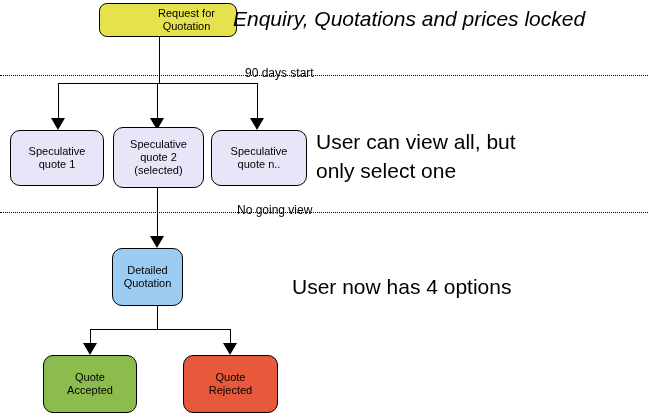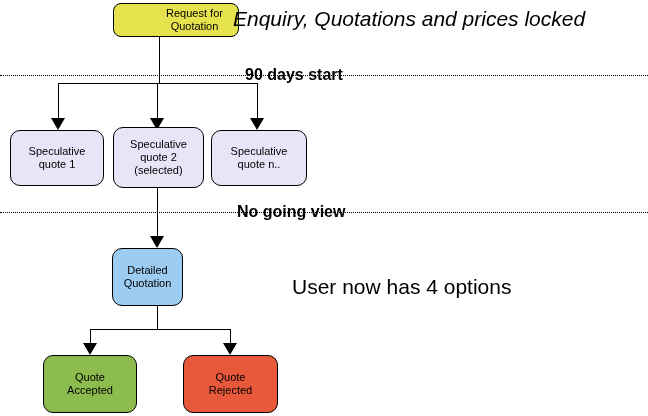--- a/index.html
+++ b/index.html
@@ -20,21 +20,21 @@
     border-radius: 10px;
     display: flex;
     align-items: center;
     justify-content: center;
     text-align: center;
     font-size: 11px;
     line-height: 13px;
     color: #000000;
     white-space: pre-line;
   }
-  .n-request  { left: 113px;  top: 3px;   width: 126px; height: 34px; border-radius: 8px;
+  .n-request  { left: 99px;  top: 3px;   width: 138px; height: 34px; border-radius: 8px;
                 background: var(--color-request, #e5e24e); padding-left: 37px; }
   .n-spec1    { left: 10px;  top: 130px; width: 94px;  height: 56px;
                 background: var(--color-speculative, #e6e6f8); }
   .n-spec2    { left: 113px; top: 127px; width: 91px;  height: 61px;
                 background: var(--color-speculative, #e6e6f8); }
   .n-spec3    { left: 211px; top: 130px; width: 96px;  height: 56px;
                 background: var(--color-speculative, #e6e6f8); }
   .n-detailed { left: 112px; top: 248px; width: 71px;  height: 58px;
                 background: var(--color-detailed, #9cccf2); }
   .n-accepted { left: 43px;  top: 355px; width: 94px;  height: 58px;
@@ -75,22 +75,22 @@
   .divider {
     position: absolute;
     left: 0; width: 648px; height: 0;
     border-top: 1px dotted #000000;
   }
   .d-1 { top: 75px; }
   .d-2 { top: 212px; }
 
   .milestone-label {
     position: absolute;
-    font-size: 16px;
-    font-weight: bold;
+    font-size: 12px;
+    font-weight: normal;
     color: #000000;
     white-space: nowrap;
   }
   .m-days   { left: 245px; top: 66px; }
   .m-noback { left: 237px; top: 203px; }
 
   
   .annotation {
     position: absolute;
     font-size: 21px;
@@ -155,15 +155,17 @@
   </div>
   <div class="node n-rejected">
     <span>Quote
 Rejected</span>
   </div>
 
   <div class="milestone-label m-days">90 days start</div>
   <div class="milestone-label m-noback">No going view</div>
 
   <div class="annotation an-enquiry">Enquiry, Quotations and prices locked</div>
+  <div class="annotation an-view">User can view all, but
+only select one</div>
   <div class="annotation an-options">User now has 4 options</div>
 
 </div>
 
 </body></html>

